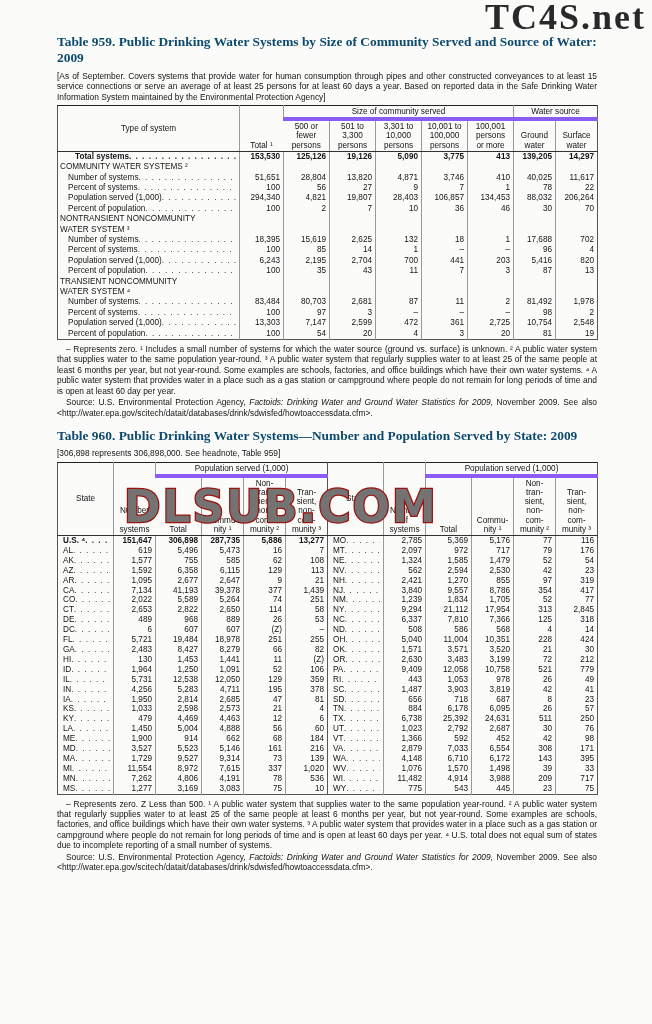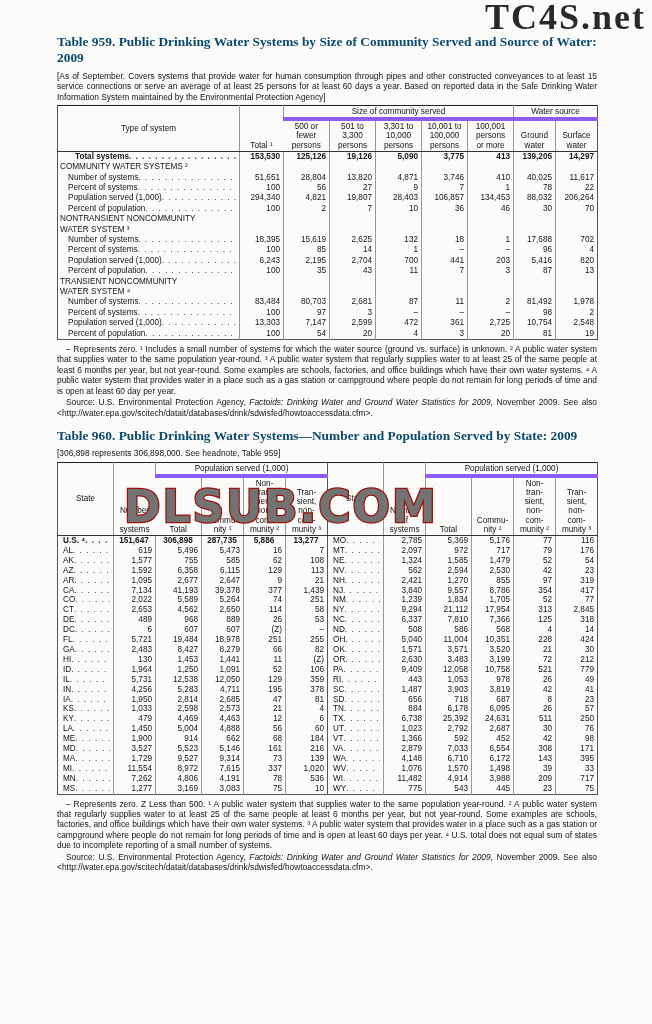--- a/index.html
+++ b/index.html
@@ -19,21 +19,21 @@
   .datatable th{font-weight:normal;white-space:pre-line;line-height:1.12;
         vertical-align:bottom;text-align:center;padding:1px 2px;}
   .datatable th,.datatable td{border-left:1px solid #999;}
   .datatable th:first-child,.datatable td:first-child{border-left:none;}
   .datatable thead th{border-bottom:1px solid #333;}
   .datatable .span-h{vertical-align:middle;border-bottom:4px solid #8b5cf6;}
   .datatable .type-col{vertical-align:middle;}
   .datatable td{padding:0 3px 0 2px;line-height:10.4px;vertical-align:bottom;}
   .t960 td{line-height:9.9px;}
   .num{text-align:right;}
-  .bold{font-weight:bold;text-align:center;}
+  .bold{font-weight:bold;}
   .total-row td{font-weight:bold;}
   .group-heading{text-align:left;white-space:pre-line;padding-top:2px;line-height:9.6px;}
   .label-cell{overflow:hidden;}
   .lbl{display:flex;align-items:baseline;overflow:hidden;}
   .lbl .txt{white-space:nowrap;padding-left:8px;}
   .total-row .lbl .txt{padding-left:15px;}
   .t960 .lbl .txt{padding-left:3px;}
   .lbl .dots{flex:1;overflow:hidden;white-space:nowrap;color:#333;letter-spacing:1px;}
   .lbl .dots::before{content:" . . . . . . . . . . . . . . . . . . . . . . . . . . . . . . . . . . . . . . . . . .";}
   .half-div{border-left:1px solid #555 !important;}
@@ -584,21 +584,21 @@
             <td class="num">77</td>
           </tr>
           <tr>
             <td class="label-cell">
               <div class="lbl">
                 <span class="txt">CT</span>
                 <span class="dots"></span>
               </div>
             </td>
             <td class="num">2,653</td>
-            <td class="num">4,562</td>
+            <td class="num">2,822</td>
             <td class="num">2,650</td>
             <td class="num">114</td>
             <td class="num">58</td>
             <td class="label-cell half-div">
               <div class="lbl">
                 <span class="txt">NY</span>
                 <span class="dots"></span>
               </div>
             </td>
             <td class="num">9,294</td>

